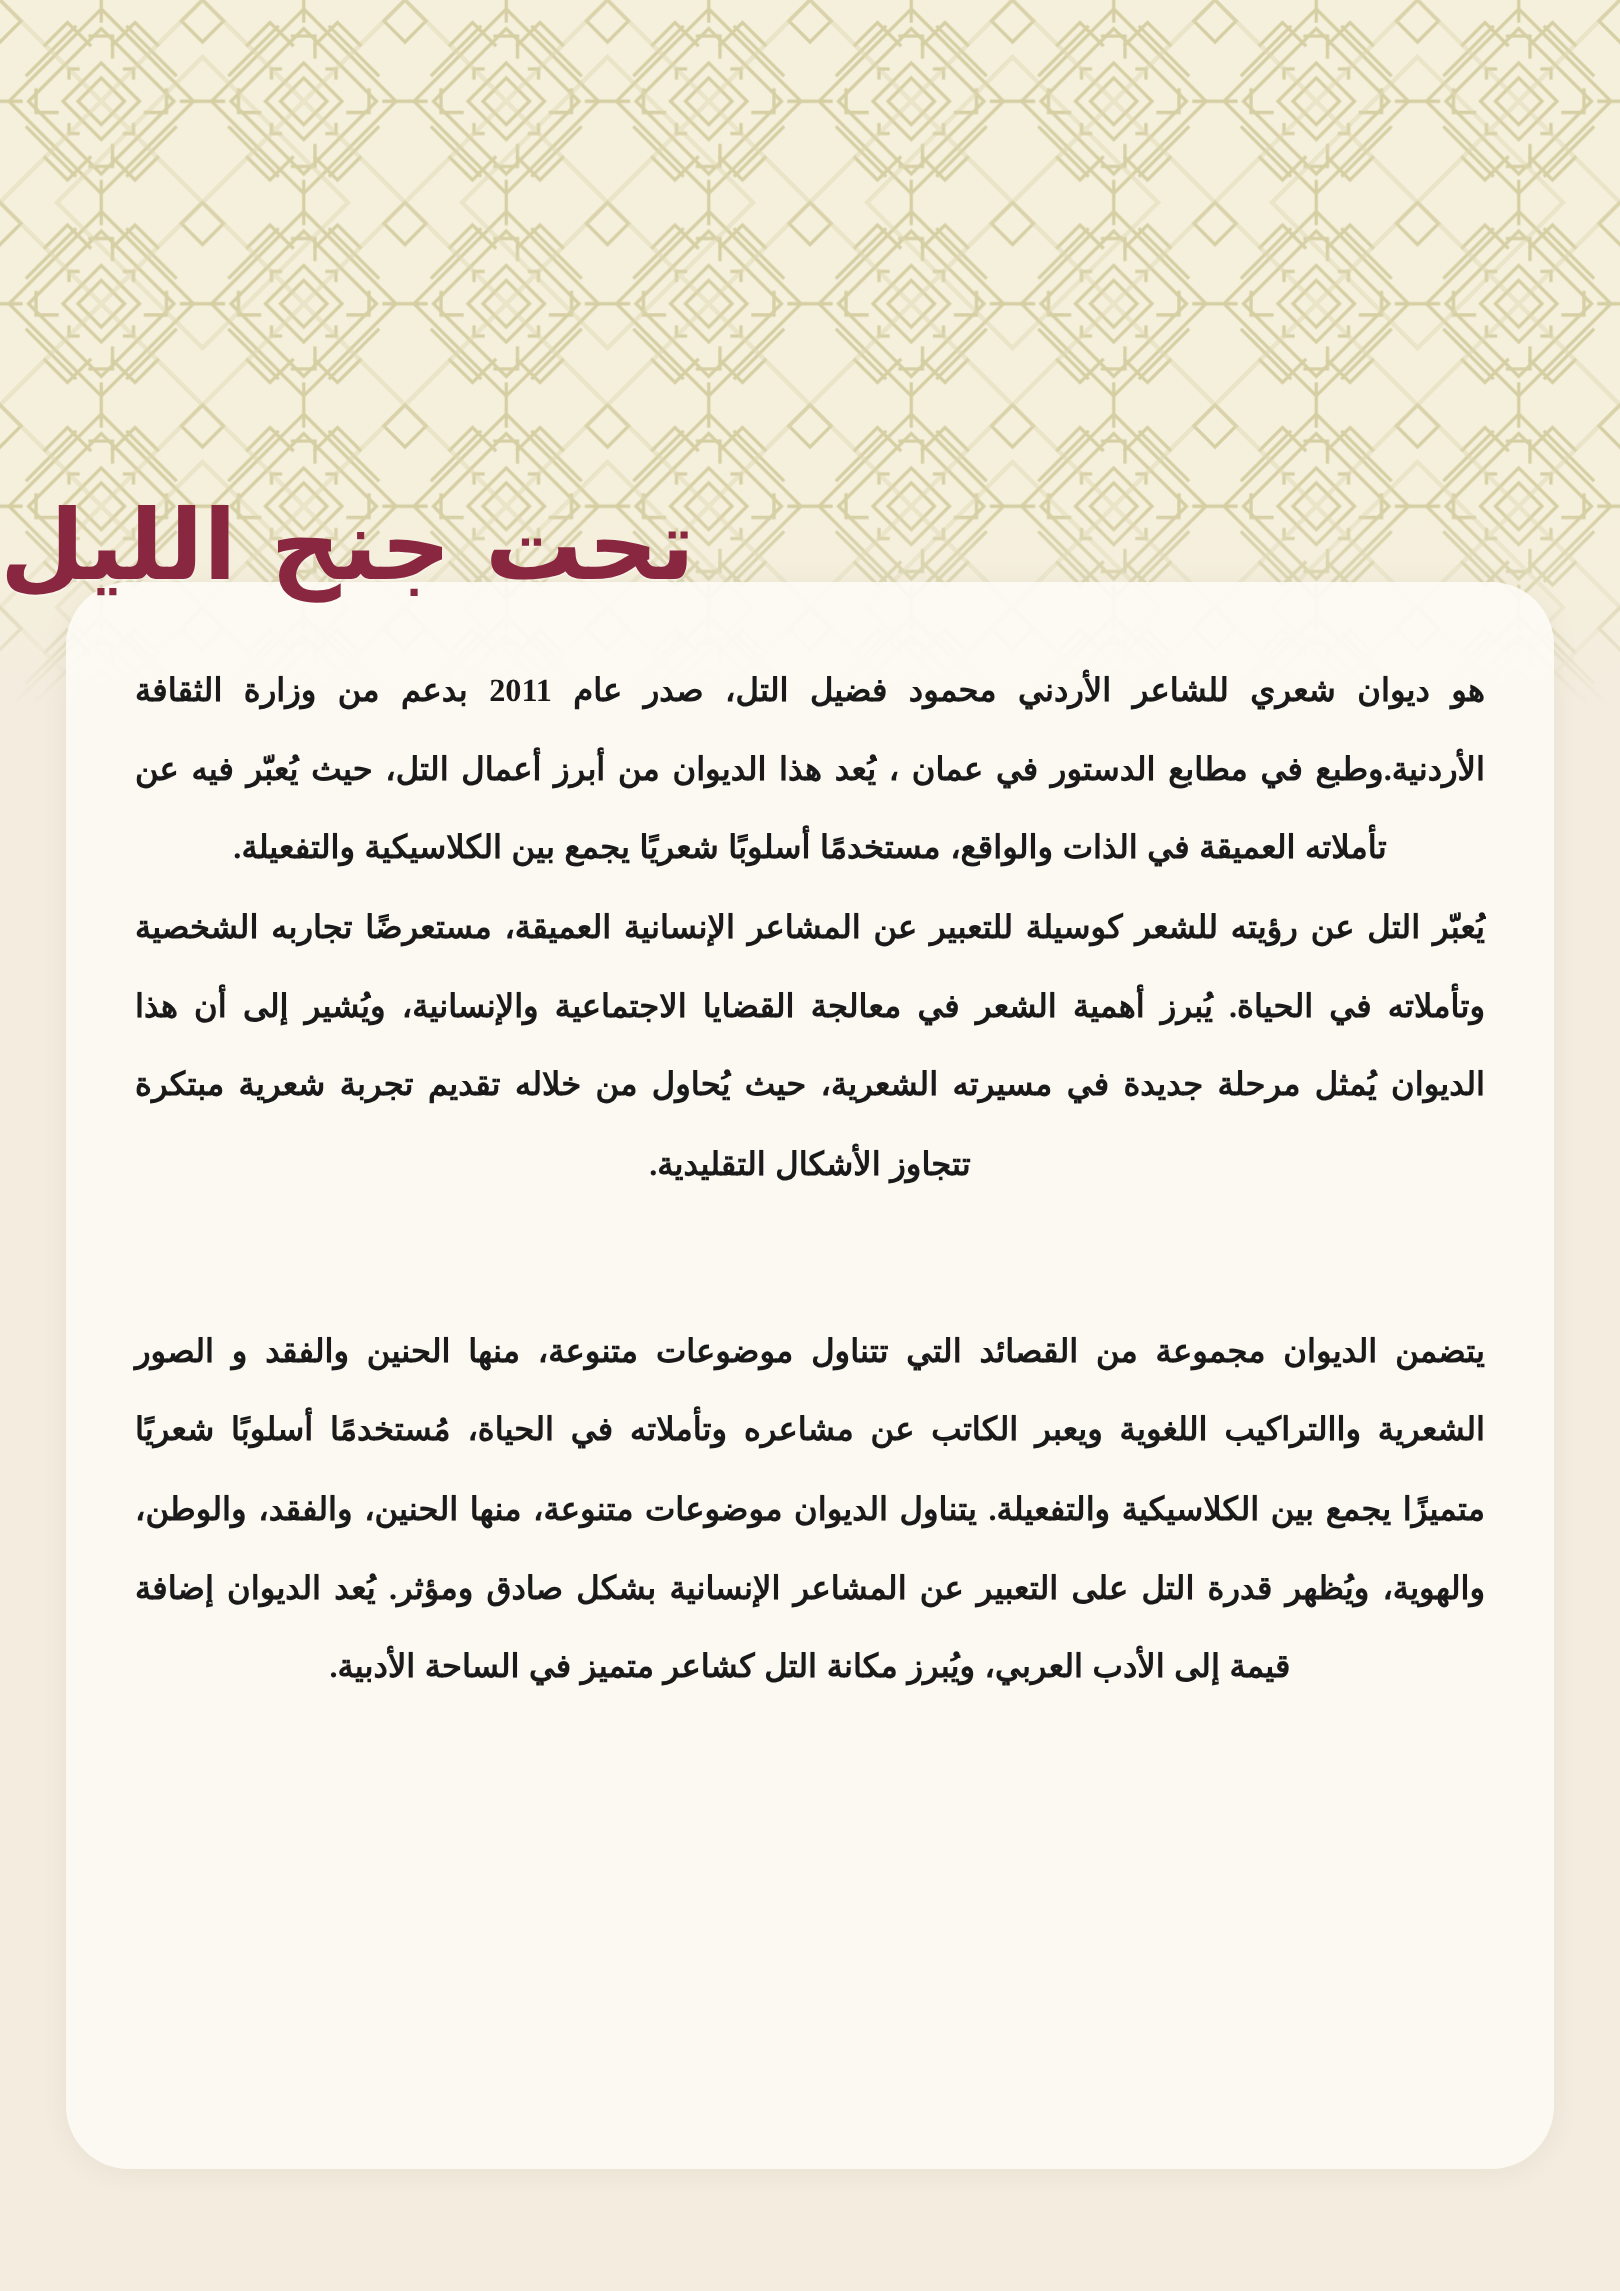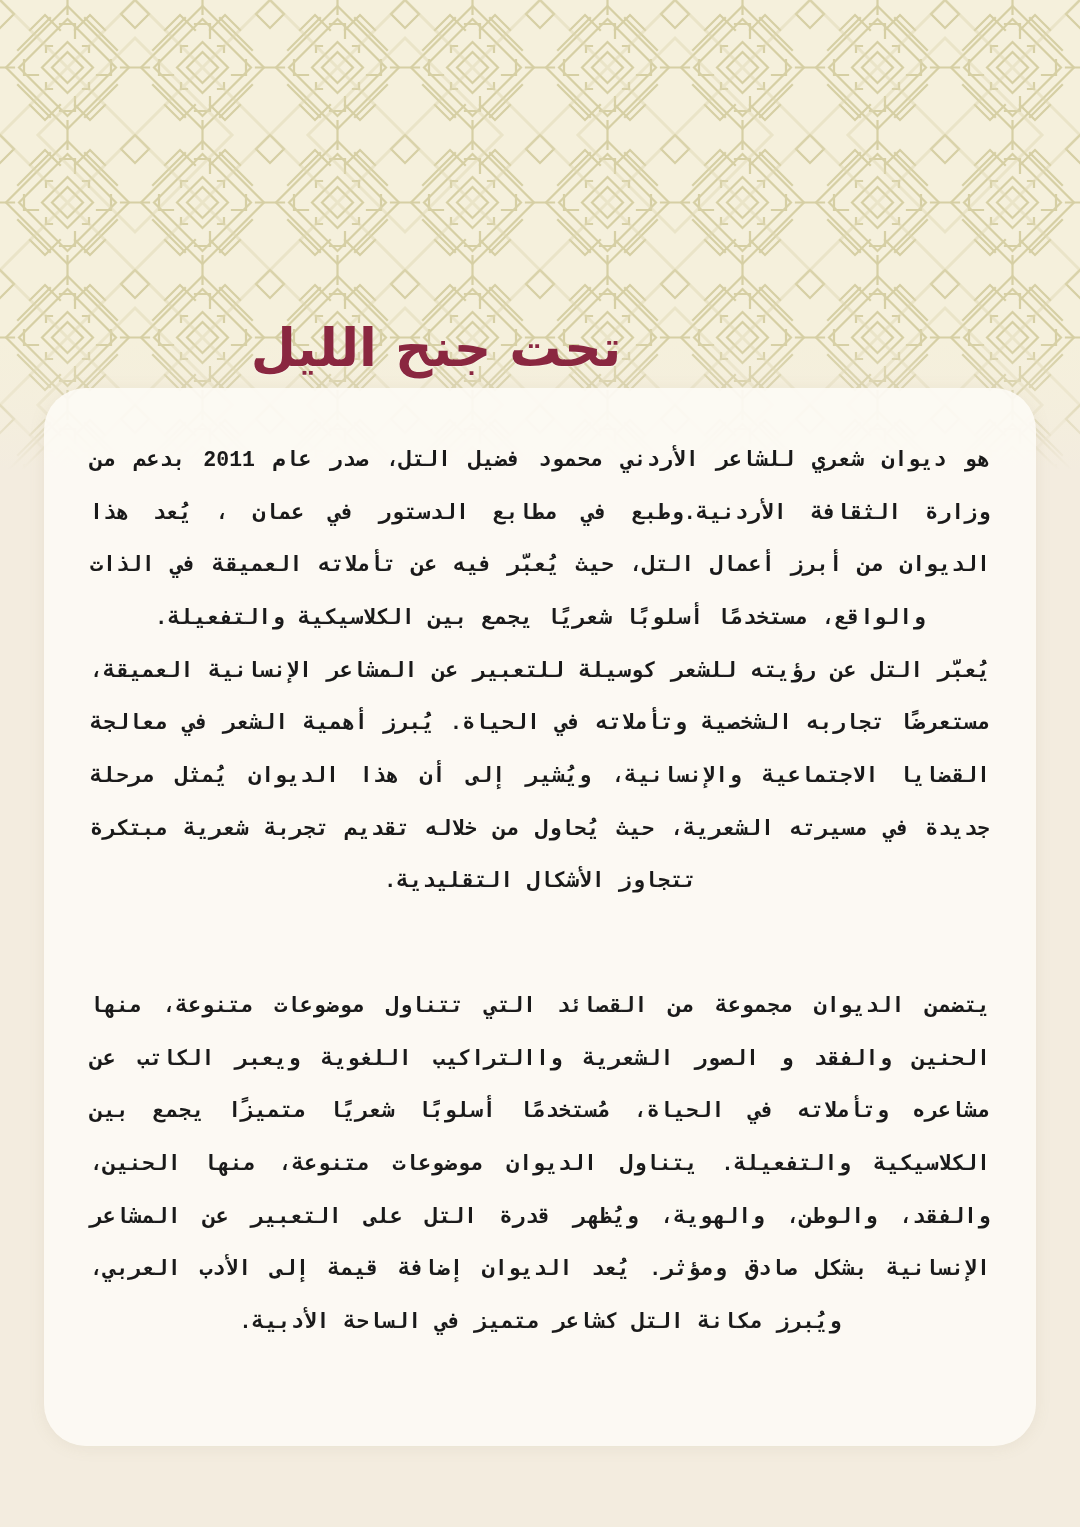--- a/index.html
+++ b/index.html
@@ -62,23 +62,23 @@
       rgba(243,236,223,1) 100%);
     pointer-events: none;
   }
 
   
   .title {
     position: absolute;
     top: 282px;
     left: 0;
     width: 872px;
-    text-align: center;
+    text-align: left;
     font-family: "DejaVu Sans", "Liberation Sans", sans-serif;
-    font-size: 52px;
+    font-size: 65px;
     font-weight: bold;
     color: #8a2740;
     letter-spacing: 0px;
     line-height: 1.2;
     text-shadow: 0 1px 0 rgba(255,255,255,0.35);
     z-index: 5;
   }
 
   
   .card {
@@ -100,21 +100,21 @@
     right: 46px;
     left: 46px;
     bottom: 20px;
   }
 
   
   .body-text {
     direction: rtl;
     text-align: justify;
     text-align-last: center;
-    font-family: Liberation Mono, monospace;
+    font-family: Liberation Serif, serif;
     font-weight: bold;
     font-size: 21.5px;
     line-height: 2.45;
     color: #1a1a1a;
     word-spacing: 1px;
   }
 
   .body-text p {
     margin: 0 0 0 0;
   }

